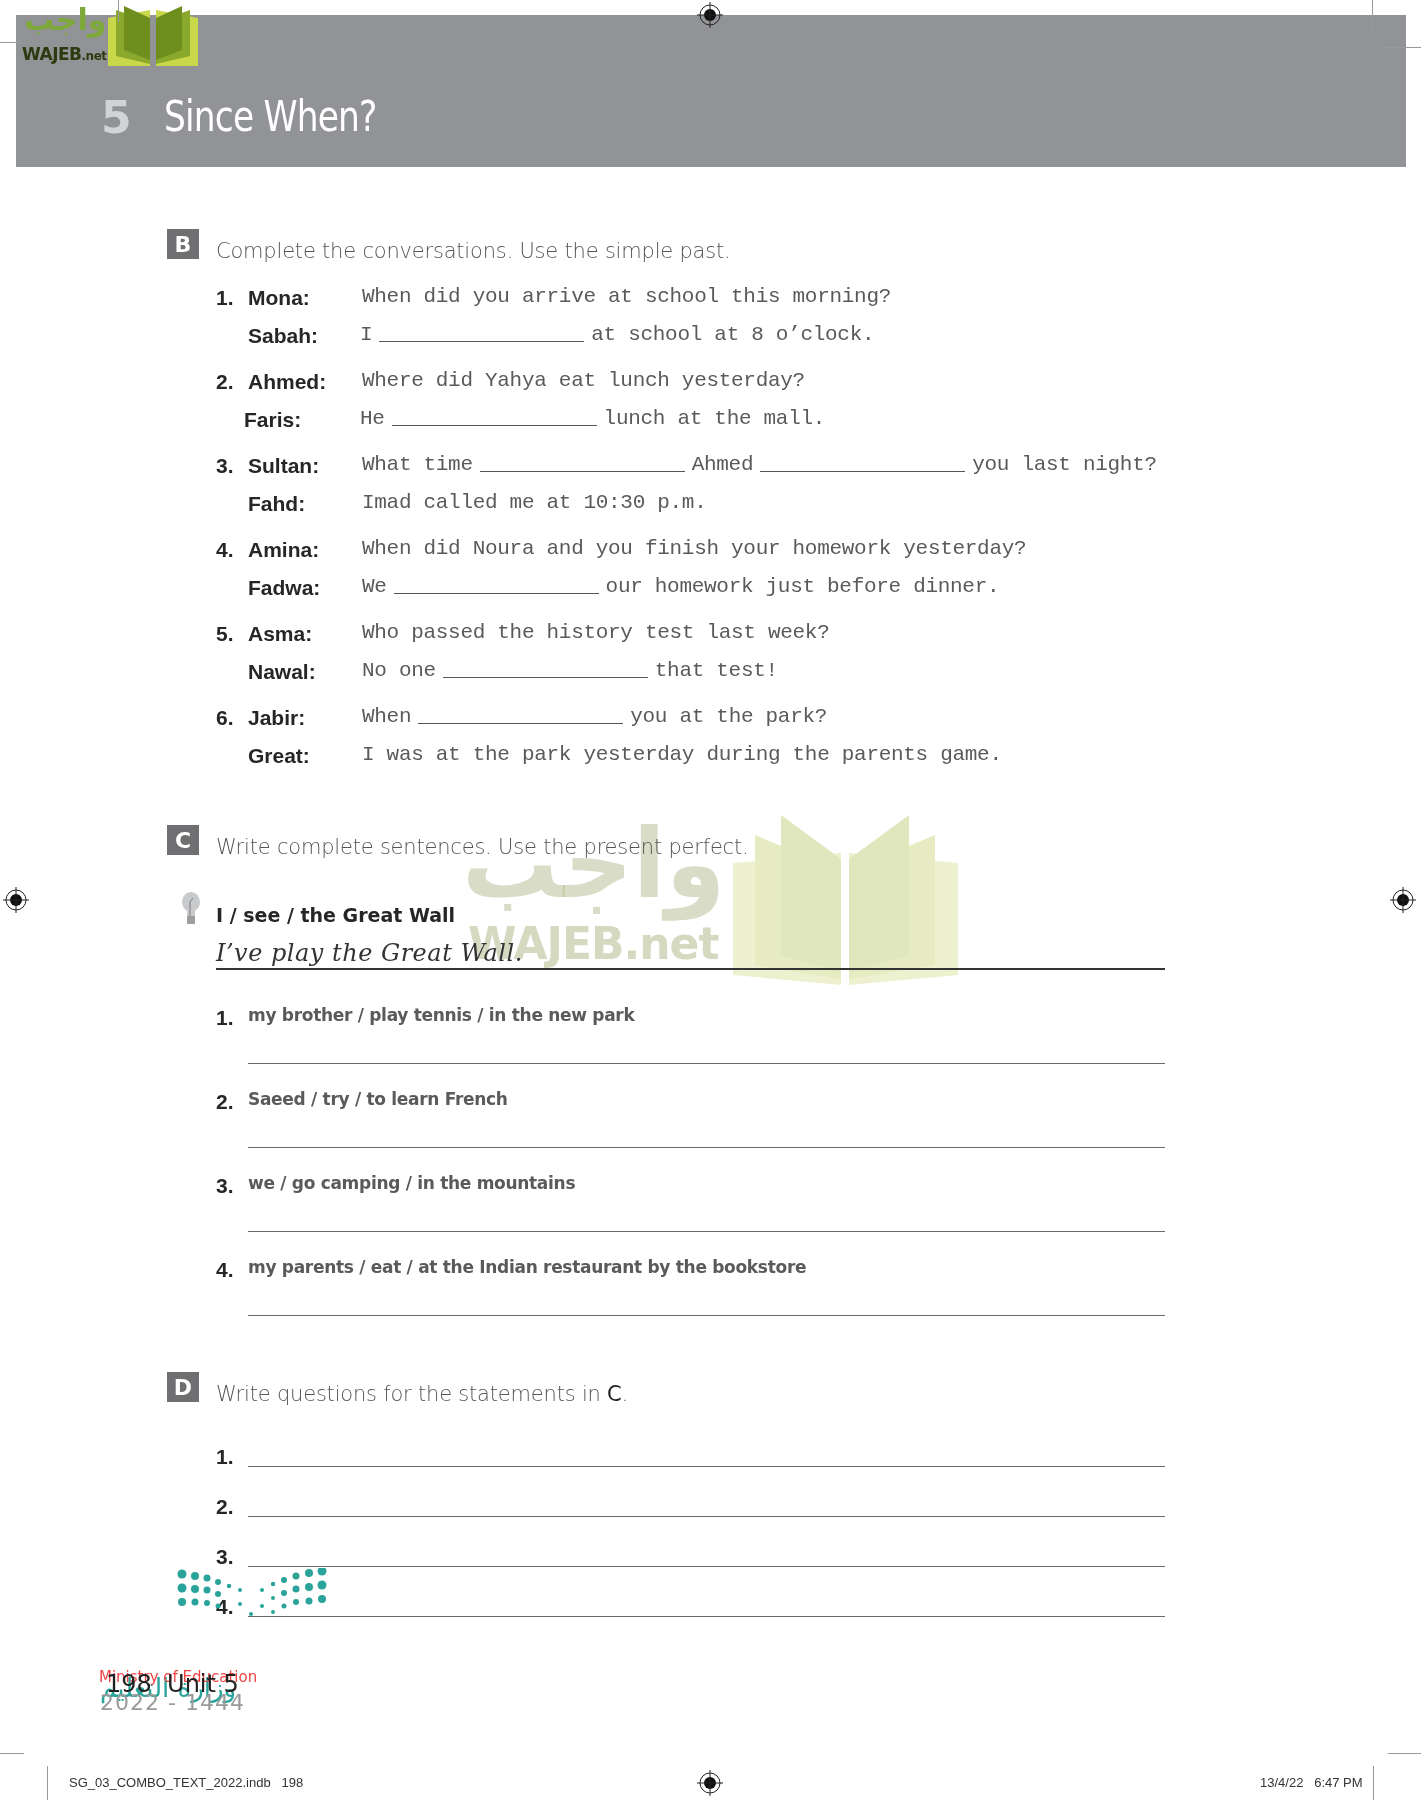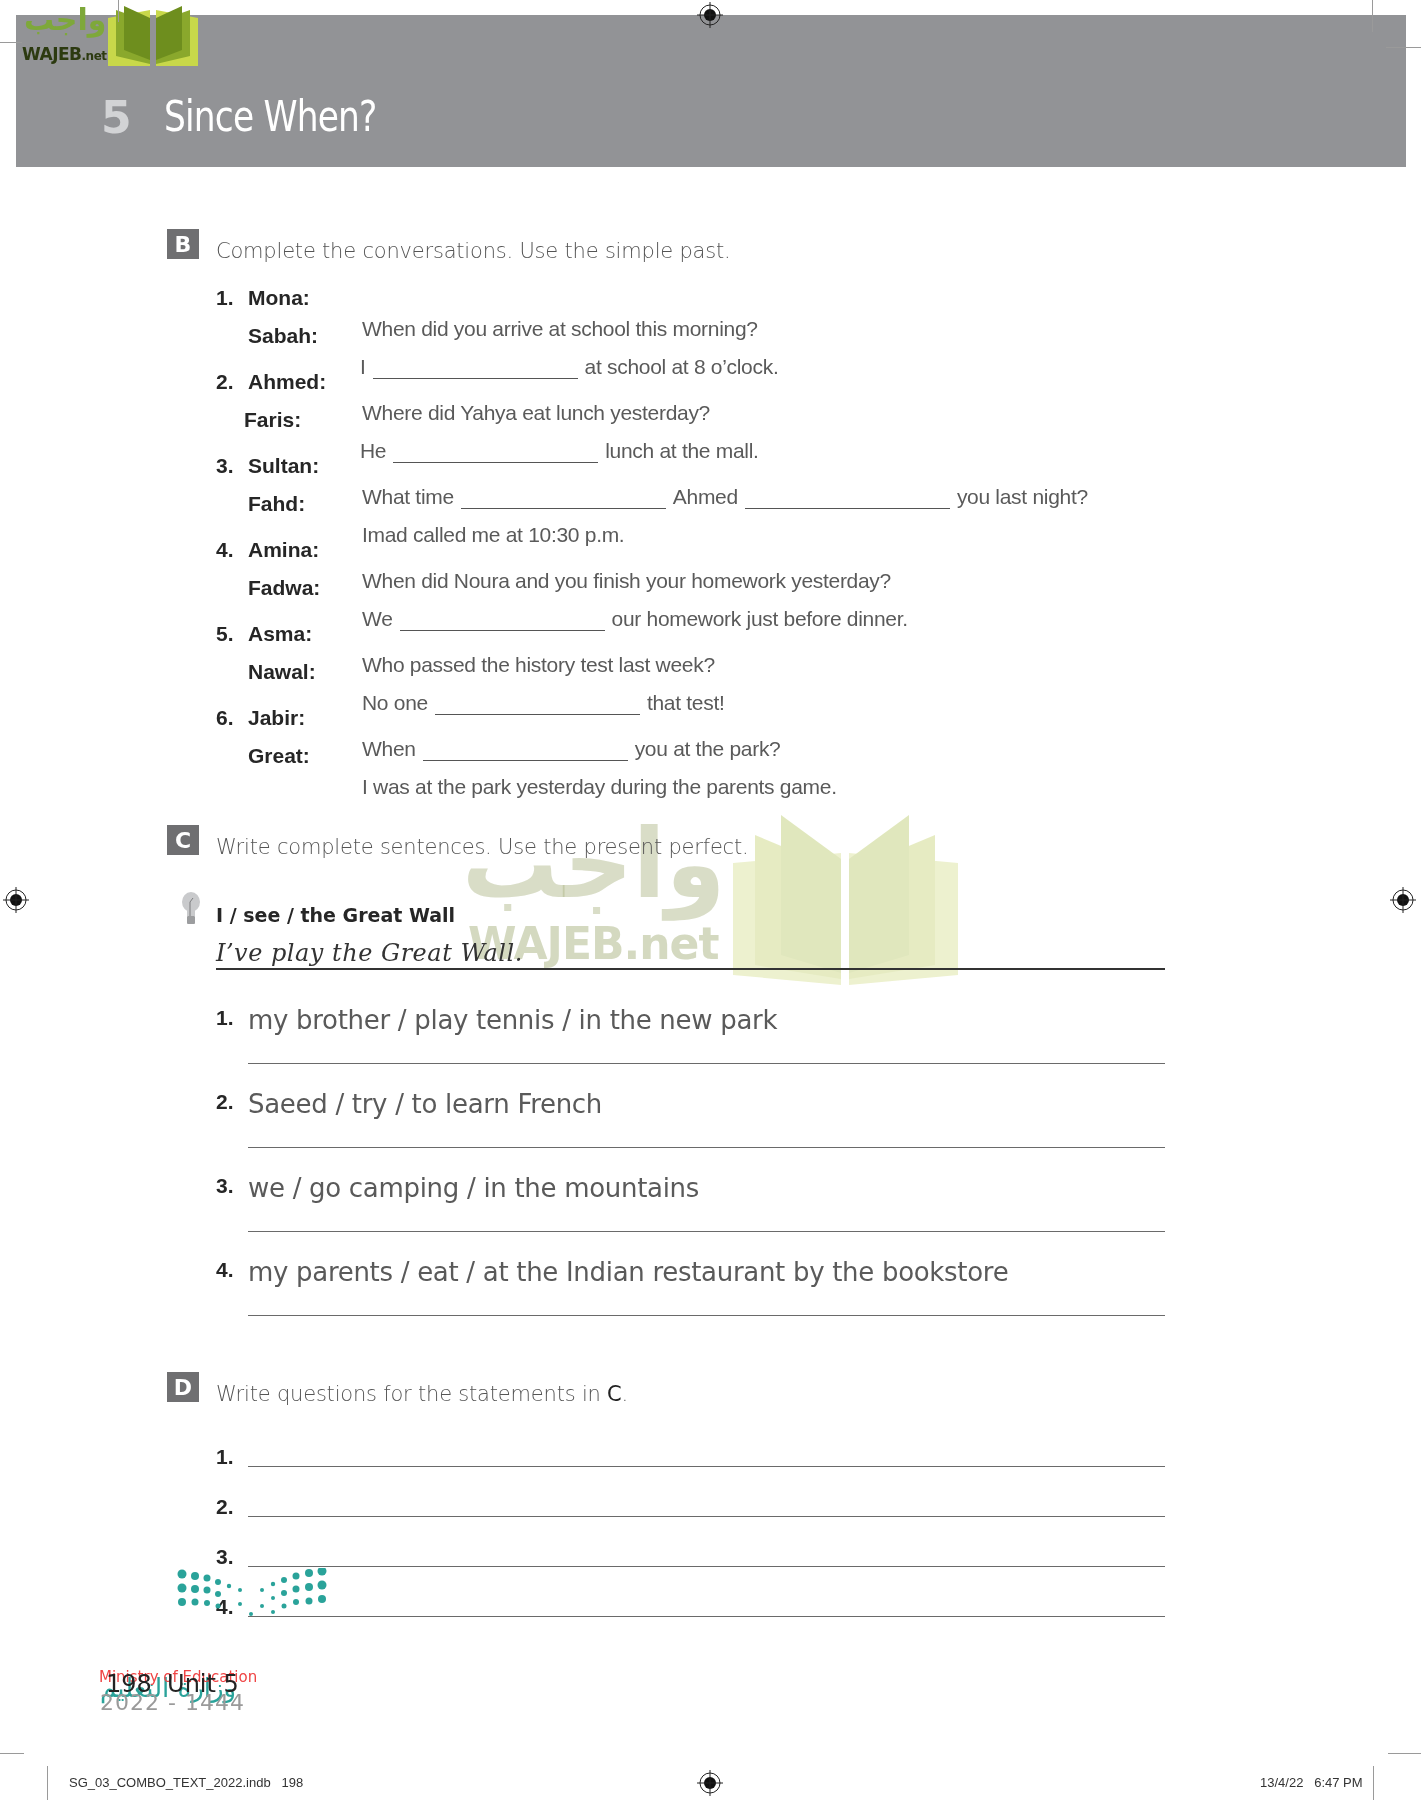--- a/index.html
+++ b/index.html
@@ -29,29 +29,29 @@
 
     
     .sec-box { width: 32px; height: 30px; background: #6f6f71; color: #fff; font-weight: bold; font-size: 22px;
       display: flex; align-items: center; justify-content: center; font-family: "DejaVu Sans", sans-serif; }
     .instr { font-size: 21px; color: #555; font-family: "DejaVu Sans", sans-serif; font-weight: 300; letter-spacing: -0.2px; }
     .instr b { color: #222; }
 
     
     .num { font-size: 21px; font-weight: bold; color: #262626; font-family: "Liberation Sans", sans-serif; }
     .speaker { font-size: 21px; font-weight: bold; color: #262626; font-family: "Liberation Sans", sans-serif; }
-    .line-text { font-size: 21px; color: #5a5a5a; font-family: Liberation Sans, sans-serif; letter-spacing: -0.3px; white-space: nowrap; display: flex; align-items: flex-end; margin-top: 32px; }
+    .line-text { font-size: 21px; color: #5a5a5a; font-family: Liberation Mono, monospace; letter-spacing: -0.3px; white-space: nowrap; display: flex; align-items: flex-start; }
     .blank { display: inline-block; width: 205px; border-bottom: 1.5px solid #555; height: 18px; margin: 0 7px; }
 
     
     .example-prompt { font-size: 19px; font-weight: bold; color: #262626; font-family: "DejaVu Sans", sans-serif; }
     .example-answer { font-size: 24px; font-style: italic; color: #333; font-family: "DejaVu Serif", serif; letter-spacing: 0.5px; }
     .answer-line { height: 0; border-top: 1.5px solid #6a6a6a; }
     .answer-line.dark { border-top: 2px solid #333; }
-    .prompt { font-size: 26px; color: #5a5a5a; font-family: "DejaVu Sans", sans-serif; letter-spacing: -0.3px; }
+    .prompt { font-size: 17px; color: #5a5a5a; font-family: "DejaVu Sans", sans-serif; letter-spacing: -0.3px; font-weight: bold; }
 
     
     .wm-ar { left: 462px; top: 808px; font-size: 96px; font-weight: bold; color: rgba(170,180,130,0.45); font-family: "DejaVu Sans", sans-serif; }
     .wm-en { left: 468px; top: 918px; font-size: 44px; font-weight: bold; color: rgba(170,180,130,0.5); font-family: "DejaVu Sans", sans-serif; letter-spacing: -1px; }
 
     
     .ministry-ar { left: 100px; top: 1630px; font-size: 26px; color: #2aa39a; font-family: "DejaVu Sans", sans-serif; margin-top: 43px; }
     .ministry-en { left: 99px; top: 1668px; font-size: 15px; color: #ef4444; font-family: "DejaVu Sans", sans-serif; }
     .page-unit { left: 106px; top: 1670px; font-size: 24px; font-weight: normal; color: #222; font-family: "DejaVu Sans", sans-serif; }
     .year { left: 100px; top: 1690px; font-size: 22px; color: #9a9a9a; font-family: "DejaVu Sans", sans-serif; letter-spacing: 1px; }

